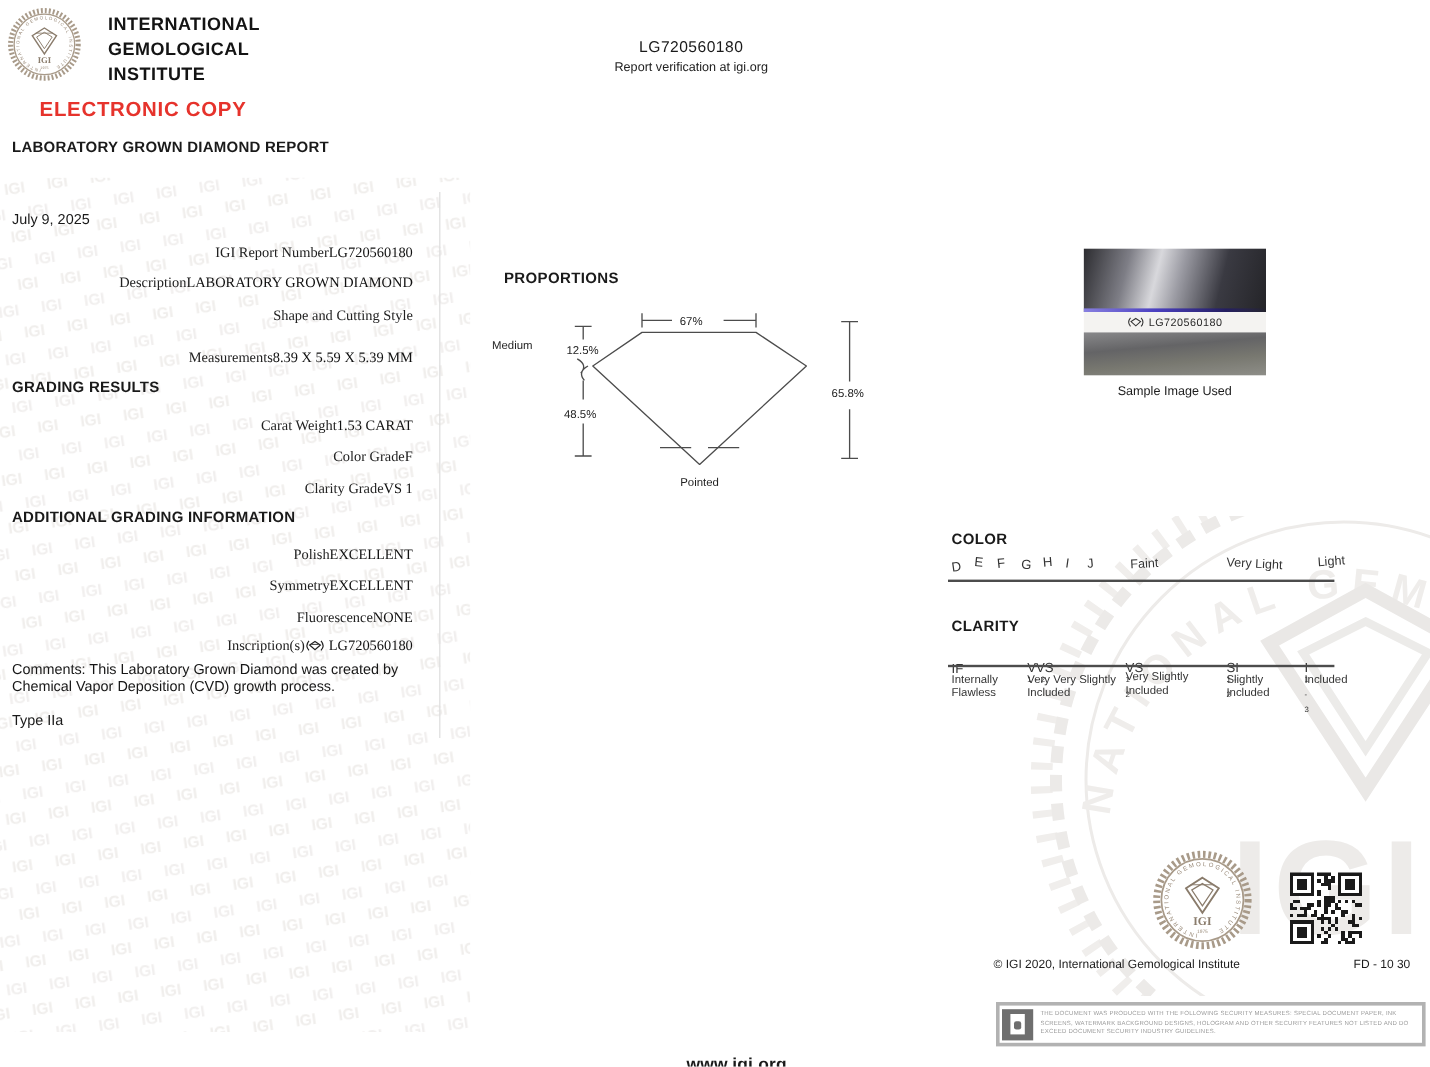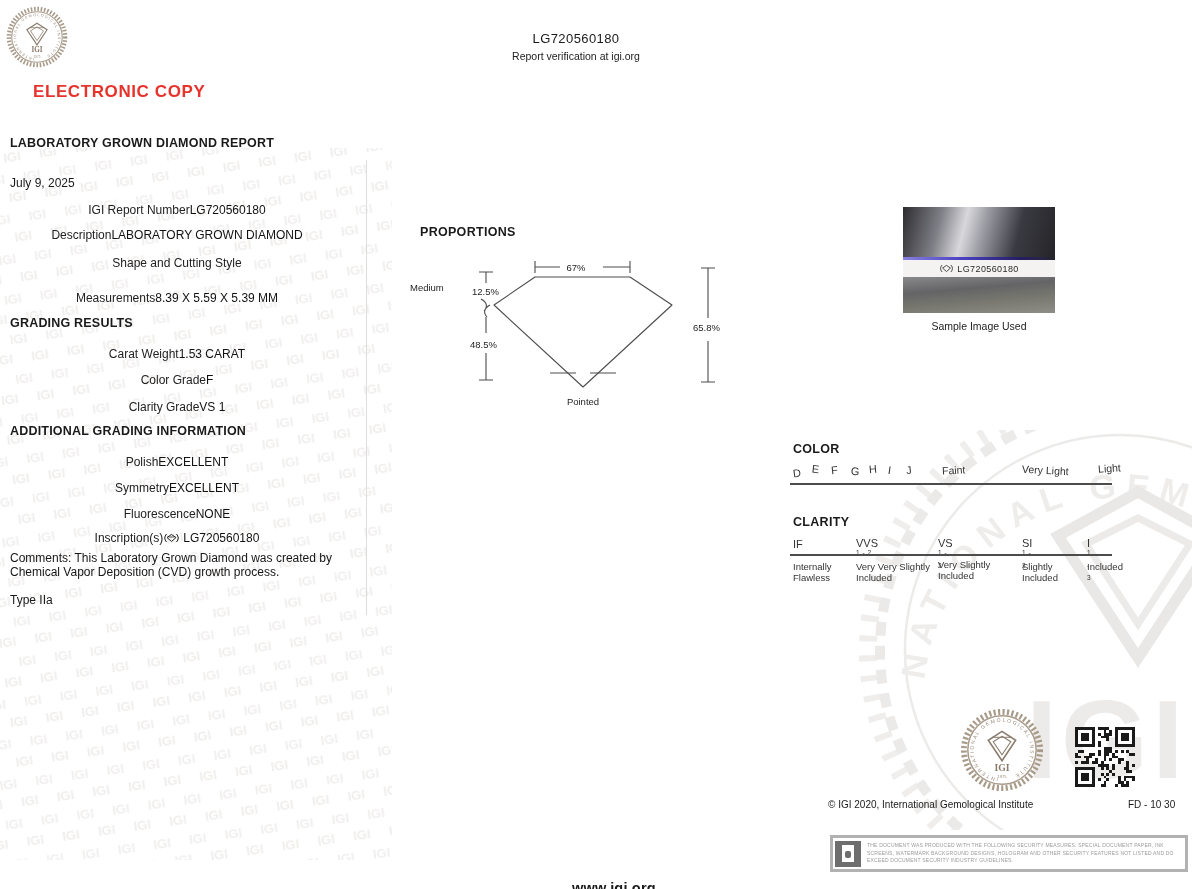--- a/index.html
+++ b/index.html
@@ -3,27 +3,27 @@
 <meta charset="utf-8">
 <style>
   html,body{margin:0;padding:0;background:#fff;}
   .page{position:relative;width:1192px;height:889px;background:#fff;overflow:hidden;
         font-family:"Liberation Sans",sans-serif;color:#1a1a1a;}
   .abs{position:absolute;}
   svg{display:block;}
   
   .org-name{left:90px;top:10px;font-size:15px;font-weight:bold;line-height:21px;letter-spacing:.4px;color:#141414;}
   .ecopy{left:33px;top:82px;font-size:17px;font-weight:bold;letter-spacing:.6px;color:#e6332c;}
-  .rpt-title{left:10px;top:116px;font-size:12.5px;font-weight:bold;letter-spacing:.2px;margin-top:20px;}
+  .rpt-title{left:10px;top:116px;font-size:12.5px;font-weight:bold;letter-spacing:.2px;}
   .top-center{left:420px;top:31px;width:312px;text-align:center;}
   .top-num{font-size:13px;letter-spacing:.4px;}
   .top-verify{font-size:10.5px;margin-top:4px;color:#222;}
   
   .divider{left:366px;top:160px;width:1px;height:455px;background:#ddd;}
-  .row{left:10px;width:334px;display:flex;justify-content:center;font-size:12px;}
+  .row{left:10px;width:334px;display:flex;justify-content:flex-end;font-size:12px;font-family:Liberation Serif, serif;}
   .row .lbl{white-space:nowrap;color:#222;}
   .row .val{text-align:right;color:#111;}
   .sec-hdr{left:10px;font-size:12.5px;font-weight:bold;letter-spacing:.2px;}
   .date{left:10px;top:176px;font-size:12px;}
   .val2{width:190px;line-height:14.5px;}
   .comments{left:10px;top:551px;width:345px;font-size:12px;line-height:14px;color:#161616;}
   .typeiia{left:10px;top:593px;font-size:12px;text-align:center;}
   .glyph{display:inline-block;vertical-align:-1px;margin-right:3px;}
   
   .prop-title{left:420px;top:225px;font-size:12.5px;font-weight:bold;letter-spacing:.3px;}
@@ -36,21 +36,21 @@
   .si-band{position:absolute;left:0;top:53px;width:152px;height:17px;background:#f4f3f1;
      display:flex;align-items:center;justify-content:center;font-size:9px;color:#2a2a2a;letter-spacing:.4px;}
   .si-bottom{position:absolute;left:0;top:70px;width:152px;height:36px;
      background:linear-gradient(175deg,#89898b 0%,#646466 35%,#787870 65%,#8e8e88 100%);}
   .si-caption{left:903px;top:320px;width:152px;text-align:center;font-size:10.5px;color:#1c1c1c;}
   
   .scale-title{font-size:12.5px;font-weight:bold;letter-spacing:.3px;}
   .scale-line{height:2px;background:#4c4c4c;}
   .cletter{position:absolute;font-size:11px;color:#333;}
   .cword{position:absolute;font-size:10.5px;color:#333;}
-  .ccode{position:absolute;font-size:11px;color:#333;}
+  .ccode{position:absolute;font-size:11px;color:#333;margin-top:14px;}
   .ccode sup{font-size:6.5px;letter-spacing:.5px;}
   .cdesc{position:absolute;font-size:9.5px;line-height:11px;color:#333;}
   
   .copyright{left:828px;top:799px;font-size:10px;color:#1b1b1b;}
   .formcode{left:1128px;top:799px;font-size:10px;color:#1b1b1b;}
   .website{left:572px;top:836px;font-size:14.5px;font-weight:bold;letter-spacing:.2px;margin-top:44px;}
   .secbar{left:830px;top:835px;width:358px;height:37px;border:3px solid #b2b2b2;background:#fff;
      box-sizing:border-box;display:flex;align-items:center;}
   .sec-icon{width:26px;height:26px;background:#6e6e6e;margin-left:2px;flex:0 0 auto;position:relative;}
   .sec-doc{position:absolute;left:7px;top:4px;width:12px;height:17px;background:#fff;}
@@ -99,20 +99,25 @@
       <textPath href="#wmarc" startOffset="0">NATIONAL GEMOLOG</textPath>
     </text>
     <path d="M300,62 L380,106 L300,228 L220,106 Z" fill="none" stroke="#eae8e6" stroke-width="11"></path>
     <path d="M300,88 L352,114 L300,194 L248,114 Z" fill="none" stroke="#ecebe9" stroke-width="7"></path>
     <text x="188" y="348" font-size="112" font-weight="bold" fill="#edebe9" letter-spacing="4" font-family="Liberation Sans, sans-serif">IGI</text>
   </svg>
 
   <svg class="abs" style="left:6px;top:6px" width="62" height="62" viewBox="0 0 86 86">
     <use href="#sealdef"></use>
   </svg>
+  <div class="abs org-name">
+    <div>INTERNATIONAL</div>
+    <div>GEMOLOGICAL</div>
+    <div>INSTITUTE</div>
+  </div>
   <div class="abs ecopy">ELECTRONIC COPY</div>
   <div class="abs rpt-title">LABORATORY GROWN DIAMOND REPORT</div>
 
   <div class="abs top-center">
     <div class="top-num">LG720560180</div>
     <div class="top-verify">Report verification at igi.org</div>
   </div>
 
   <div class="abs divider"></div>
 

